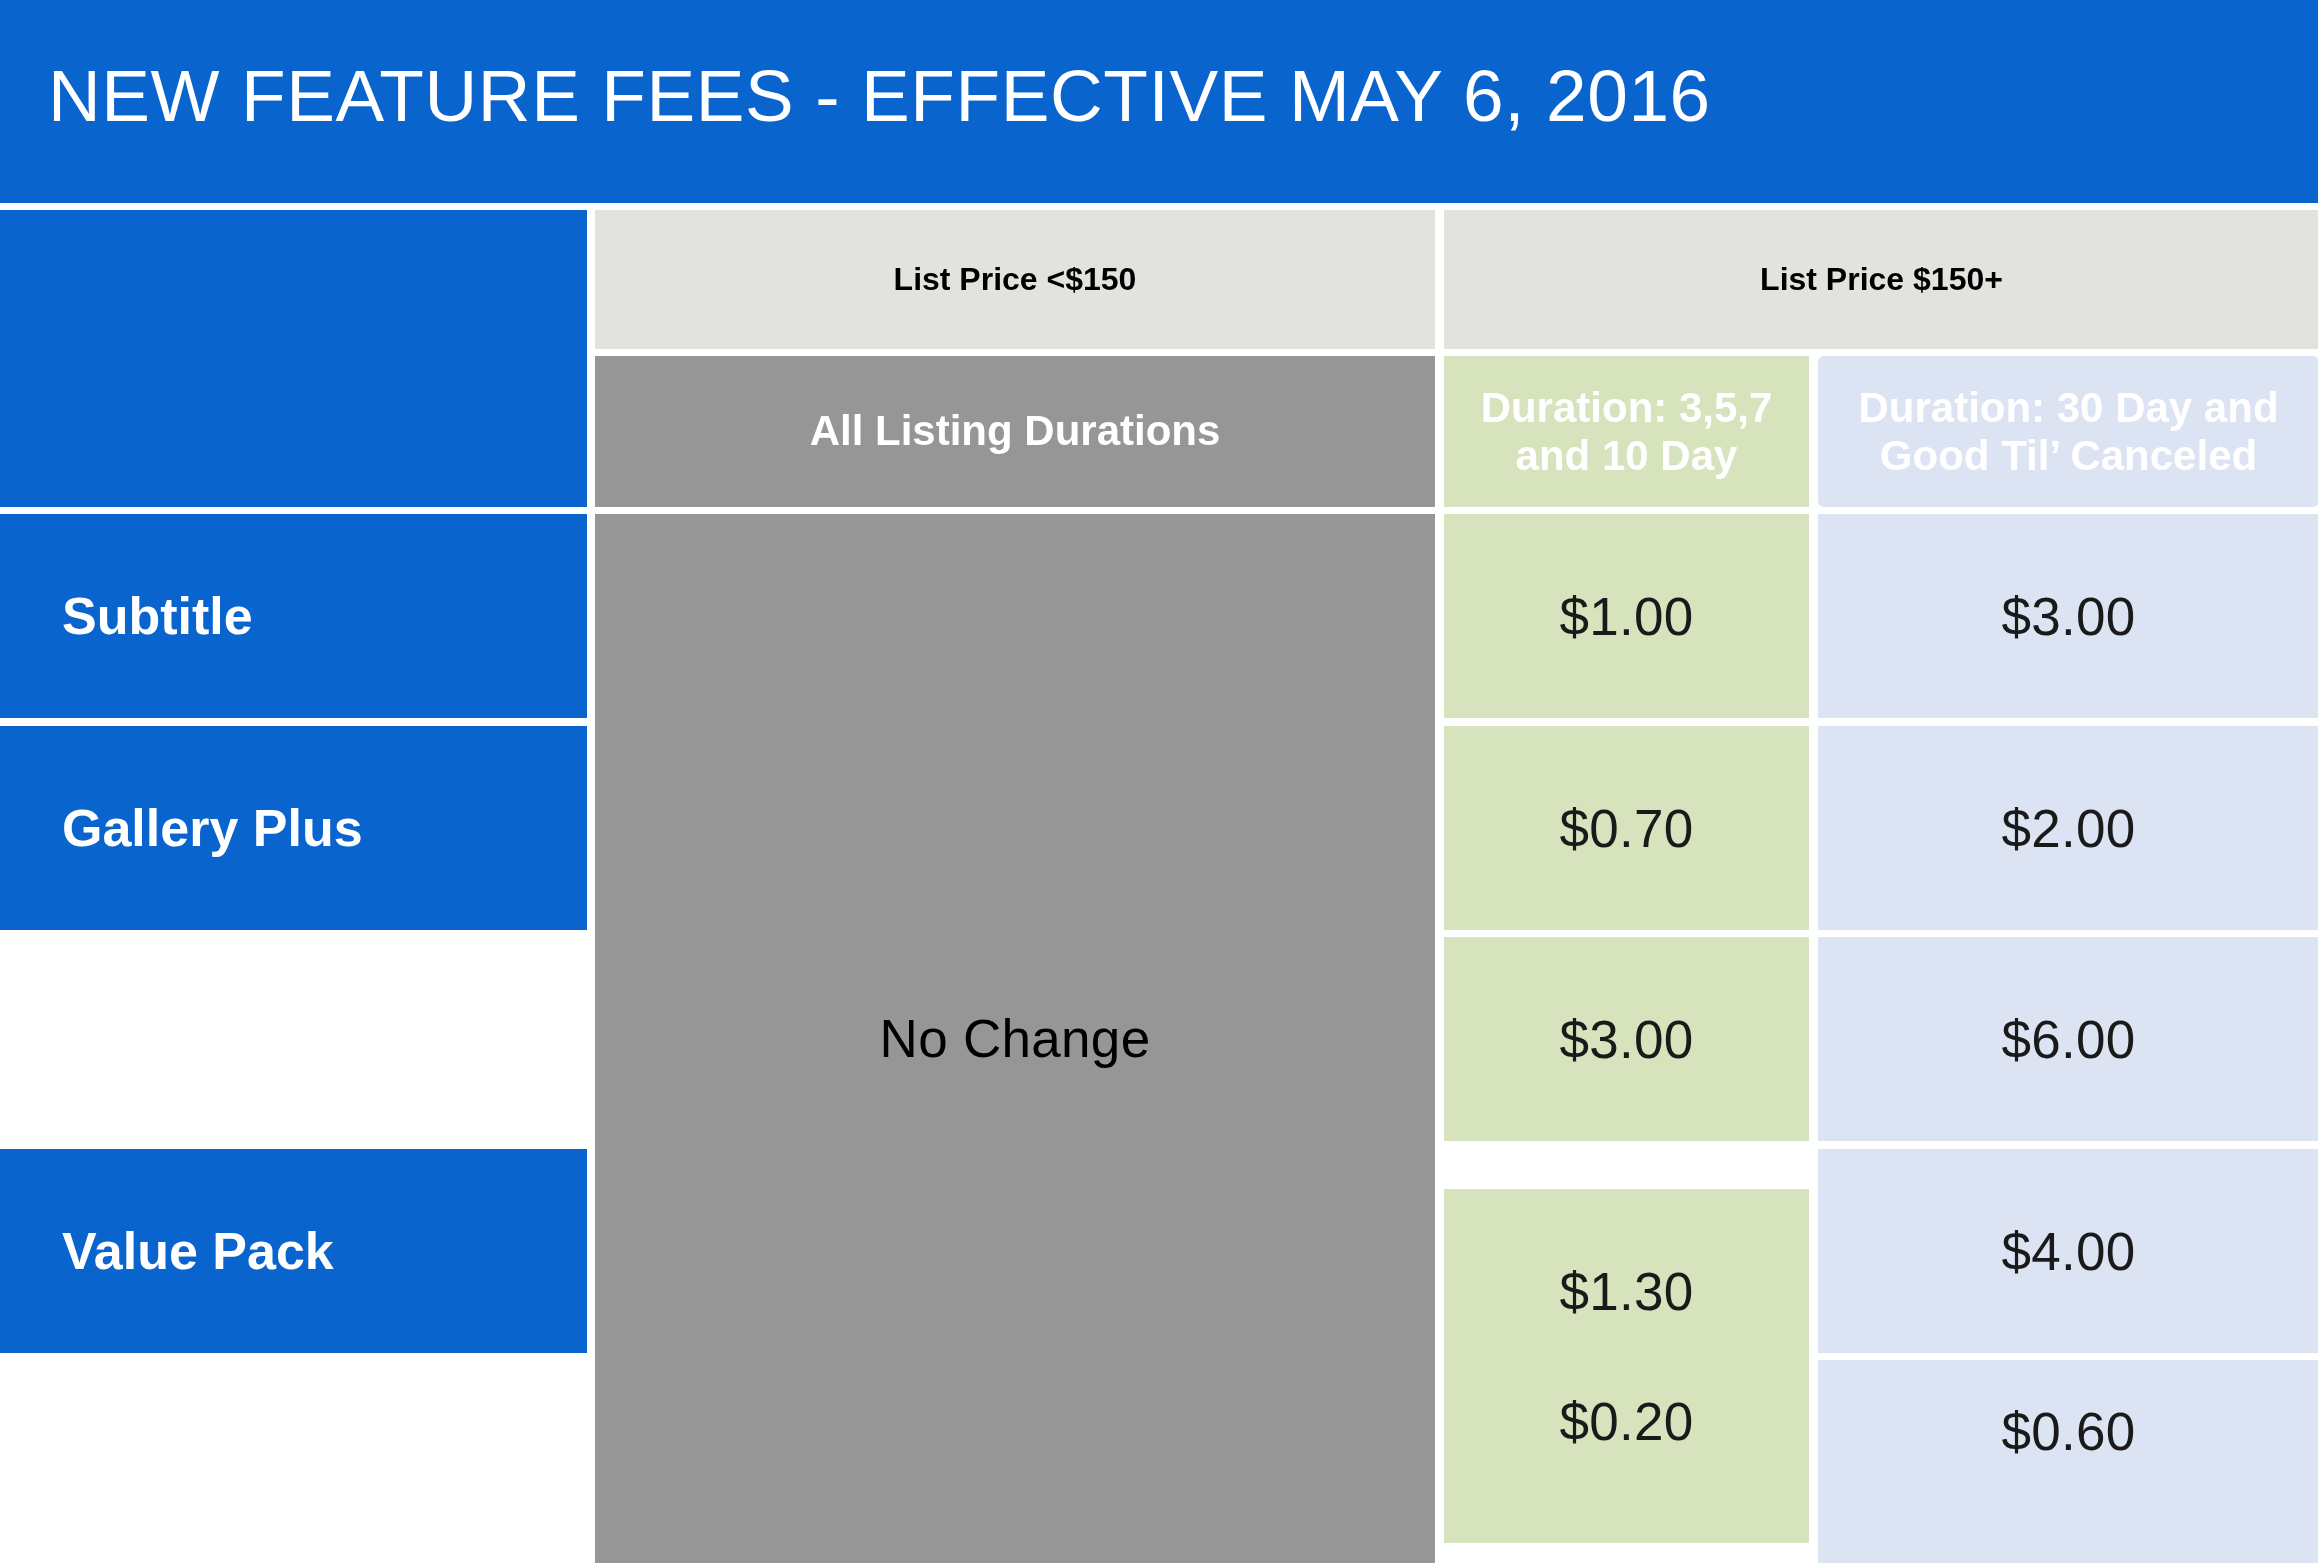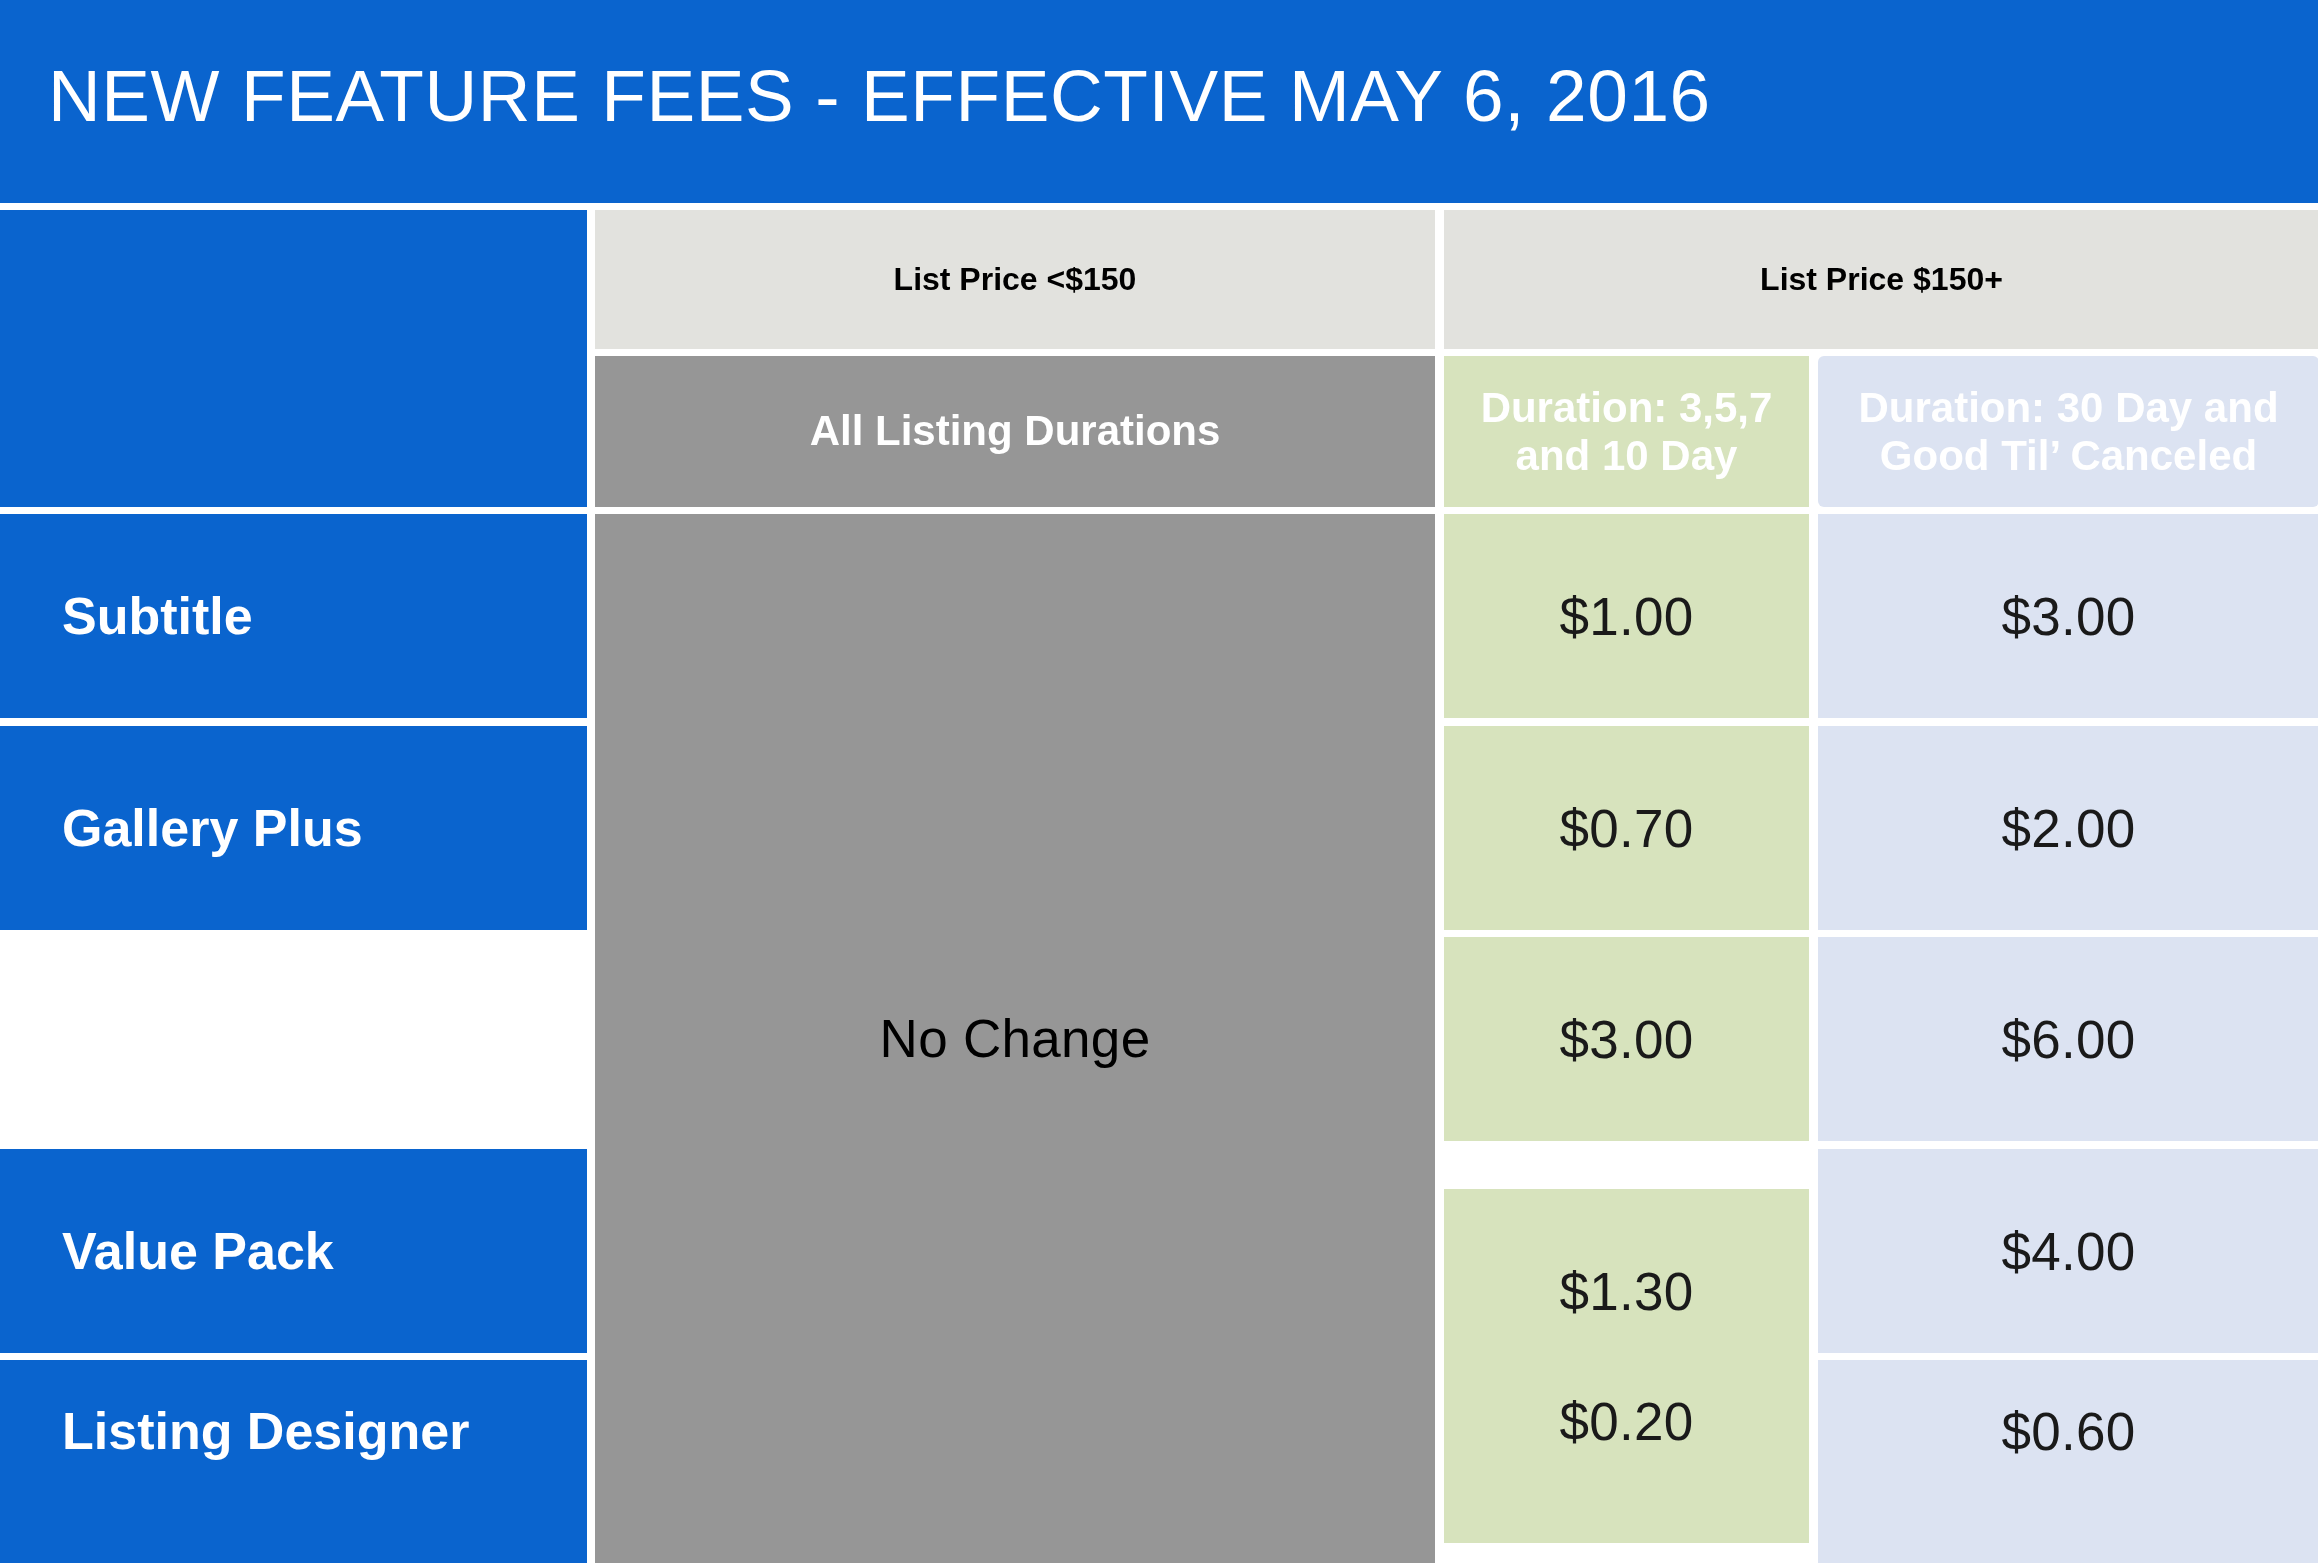--- a/index.html
+++ b/index.html
@@ -202,23 +202,20 @@
   <div class="cell label-cell" style="left:0px; top:1149px; width:587px; height:204px;">
     <span class="label-text">Value Pack</span>
   </div>
   <div class="cell price-green" style="left:1444px; top:1149px; width:365px; height:204px;margin-top:40px;">
     <span class="price-text">$1.30</span>
   </div>
   <div class="cell price-blue" style="left:1818px; top:1149px; width:501px; height:204px;">
     <span class="price-text">$4.00</span>
   </div>
 
-  <div class="cell label-cell" style="left:0px; top:1360px; width:587px; height:203px;">
-    <span class="label-text" style="position:relative; top:-30px;">Listing Designer</span>
-  </div>
   <div class="cell price-green" style="left:1444px; top:1360px; width:365px; height:183px;">
     <span class="price-text" style="position:relative; top:-30px;">$0.20</span>
   </div>
   <div class="cell price-blue" style="left:1818px; top:1360px; width:501px; height:203px;">
     <span class="price-text" style="position:relative; top:-30px;">$0.60</span>
   </div>
 
 </div>
 
 

